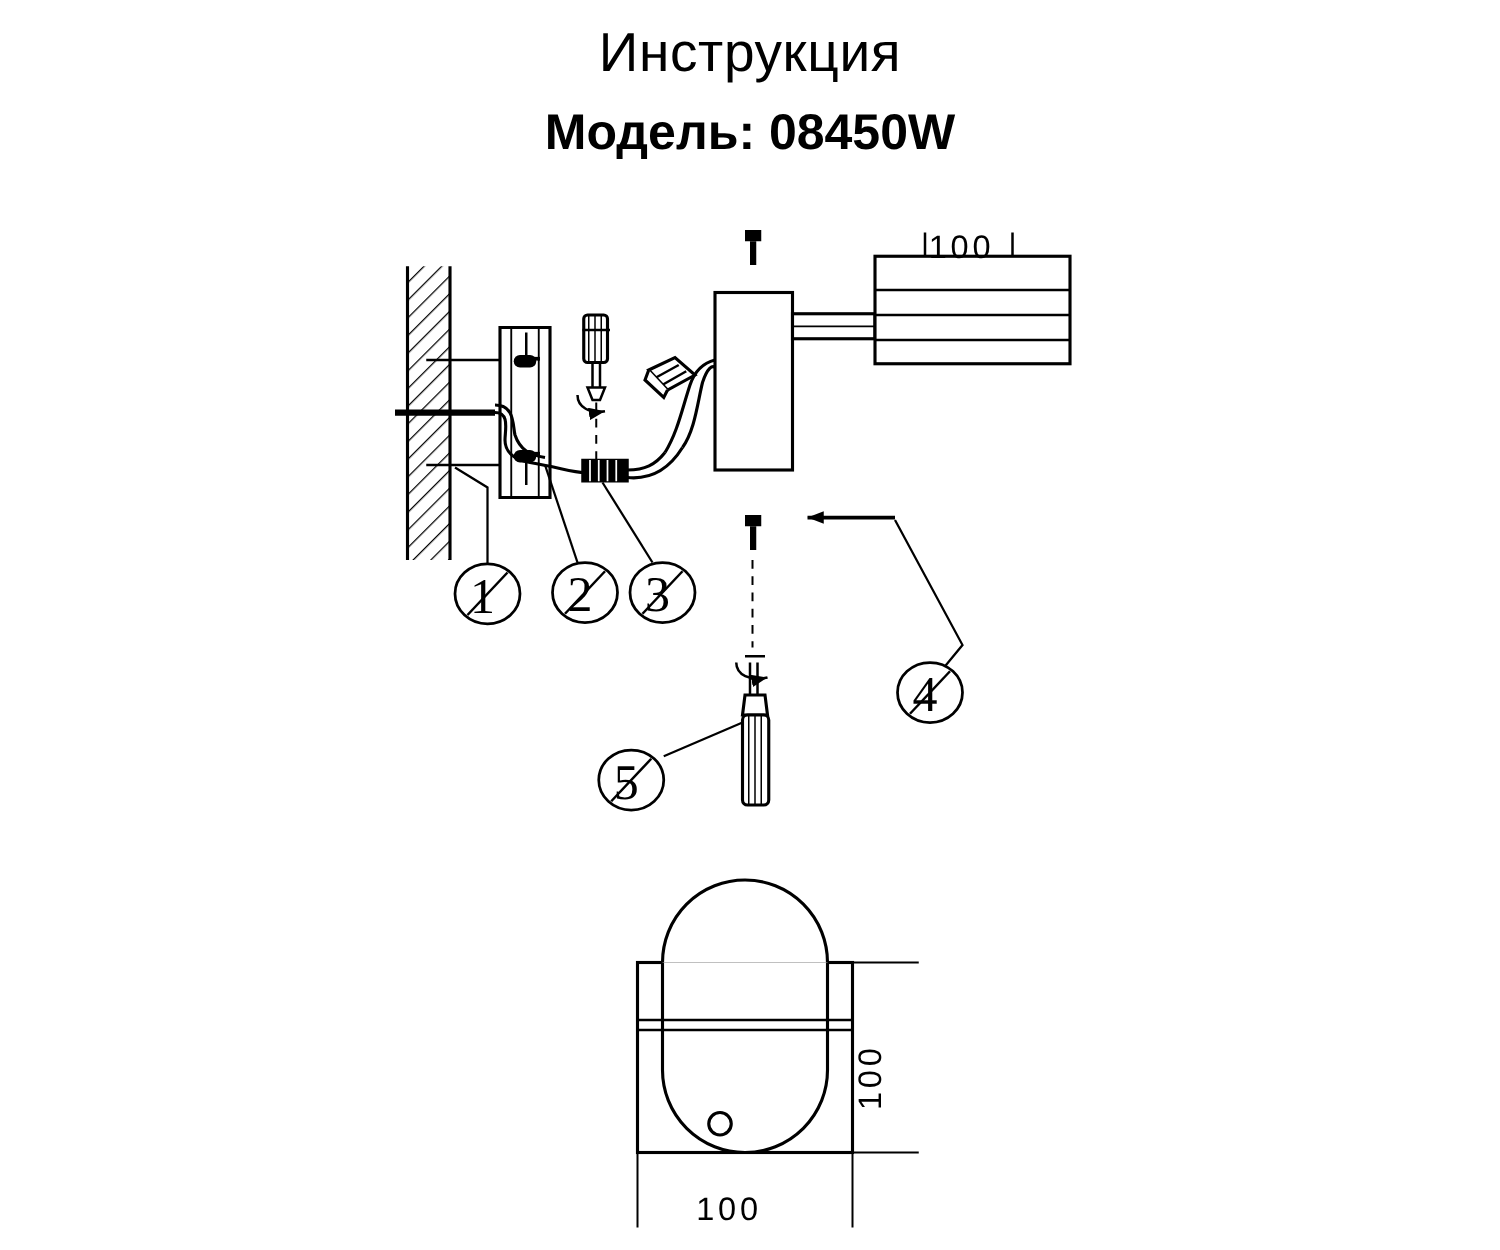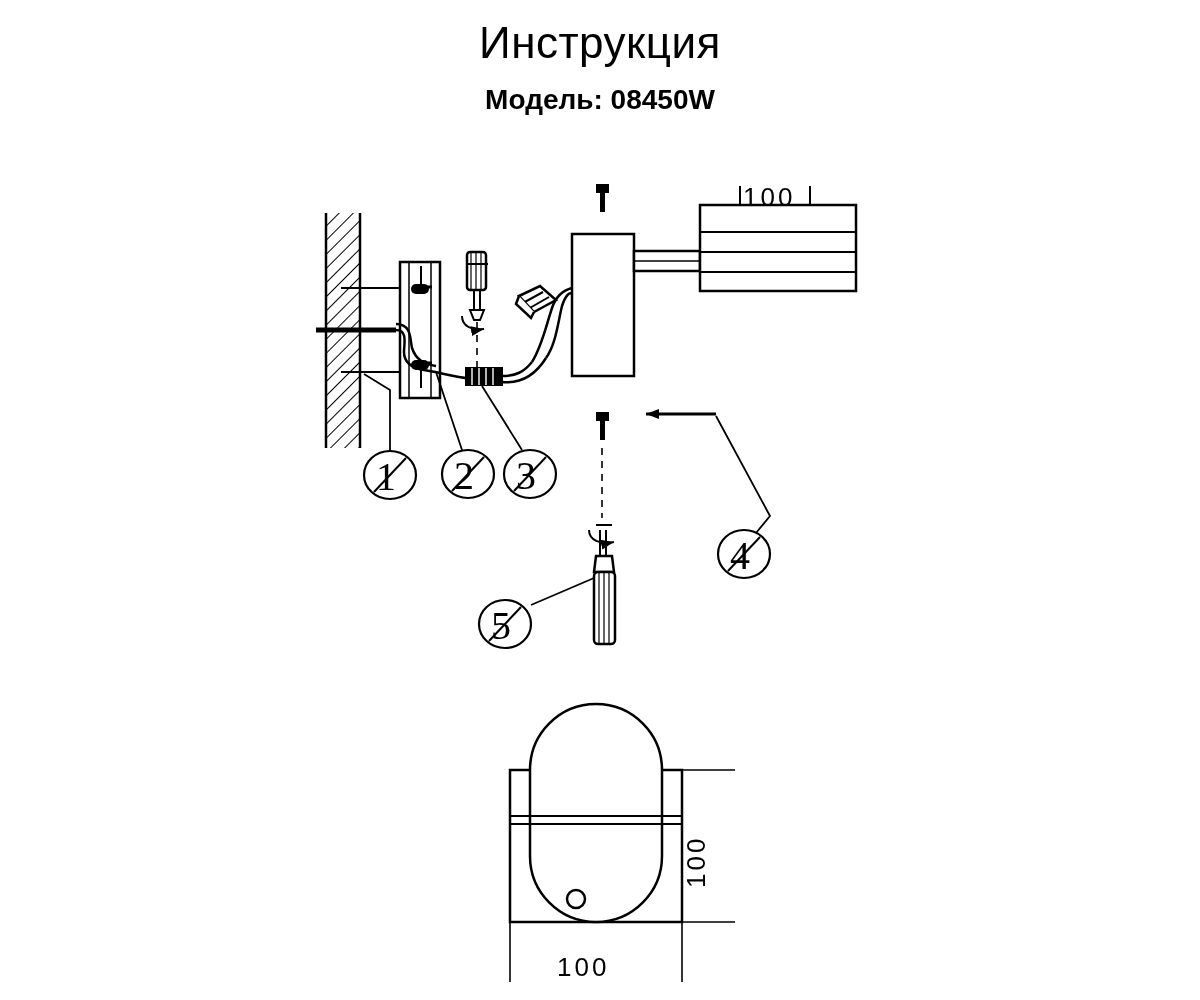--- a/index.html
+++ b/index.html
@@ -28,21 +28,21 @@
     left: 0;
   }
   #doc-title {
     top: 18px;
     font-size: 44px;
     letter-spacing: 0.5px;
     font-weight: 400;
   }
   #doc-model {
     top: 84px;
-    font-size: 28px;
+    font-size: 40px;
     font-weight: bold;
   }
   svg { display: block; }
   .num-label {
     font-family: "Liberation Serif", serif;
     font-size: 40px;
     fill: #000;
   }
   .dim-label {
     font-family: "Liberation Sans", sans-serif;

